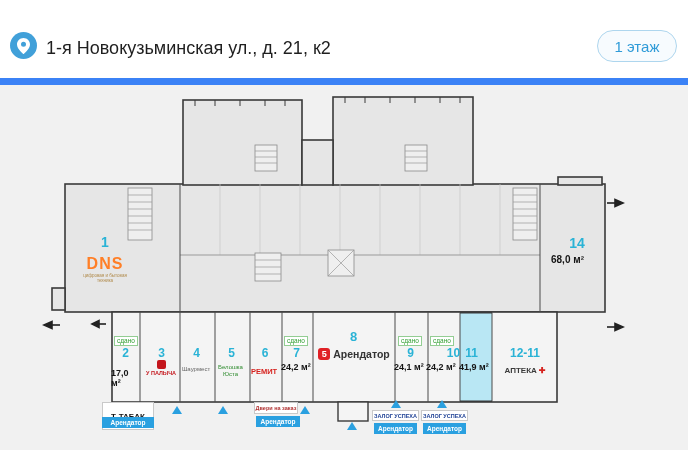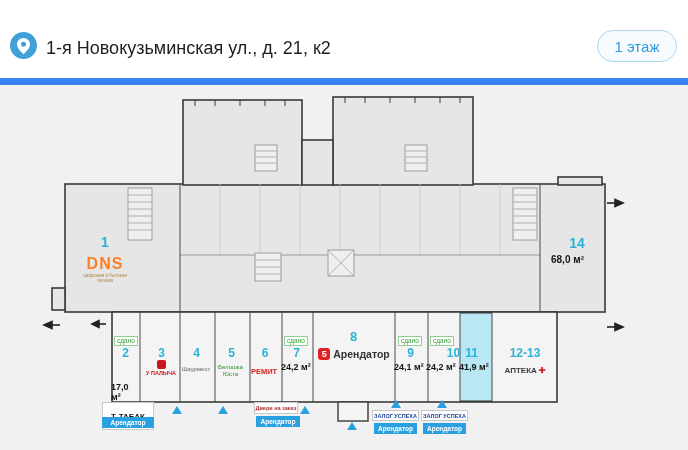--- a/index.html
+++ b/index.html
@@ -89,24 +89,24 @@
   <div class="num" style="left:112px;top:347px;width:27px">2</div>
   <div class="num" style="left:145px;top:347px;width:33px">3</div>
   <div class="num" style="left:180px;top:347px;width:33px">4</div>
   <div class="num" style="left:215px;top:347px;width:33px">5</div>
   <div class="num" style="left:250px;top:347px;width:30px">6</div>
   <div class="num" style="left:282px;top:347px;width:29px">7</div>
   <div class="num" style="left:340px;top:330px;width:27px;font-size:13px">8</div>
   <div class="num" style="left:395px;top:347px;width:31px">9</div>
   <div class="num" style="left:427px;top:347px;width:53px">10</div>
   <div class="num" style="left:460px;top:347px;width:23px">11</div>
-  <div class="num" style="left:494px;top:347px;width:62px">12-13</div>
+  <div class="num" style="left:494px;top:347px;width:62px">12-11</div>
   <div class="num" style="left:557px;top:237px;width:40px;font-size:14px">14</div>
 
-  <div class="area" style="left:111px;top:382px;width:18px">17,0 м²</div>
+  <div class="area" style="left:111px;top:368px;width:18px">17,0 м²</div>
   <div class="area" style="left:281px;top:362px;width:31px">24,2 м²</div>
   <div class="area" style="left:394px;top:362px;width:31px">24,1 м²</div>
   <div class="area" style="left:426px;top:362px;width:32px">24,2 м²</div>
   <div class="area" style="left:459px;top:362px;width:33px">41,9 м²</div>
   <div class="area" style="left:551px;top:255px;width:52px;font-size:10px;white-space:nowrap">68,0 м²</div>
 
   <div class="sdano" style="left:114px;top:336px">сдано</div>
   <div class="sdano" style="left:284px;top:336px">сдано</div>
   <div class="sdano" style="left:398px;top:336px">сдано</div>
   <div class="sdano" style="left:430px;top:336px">сдано</div>

